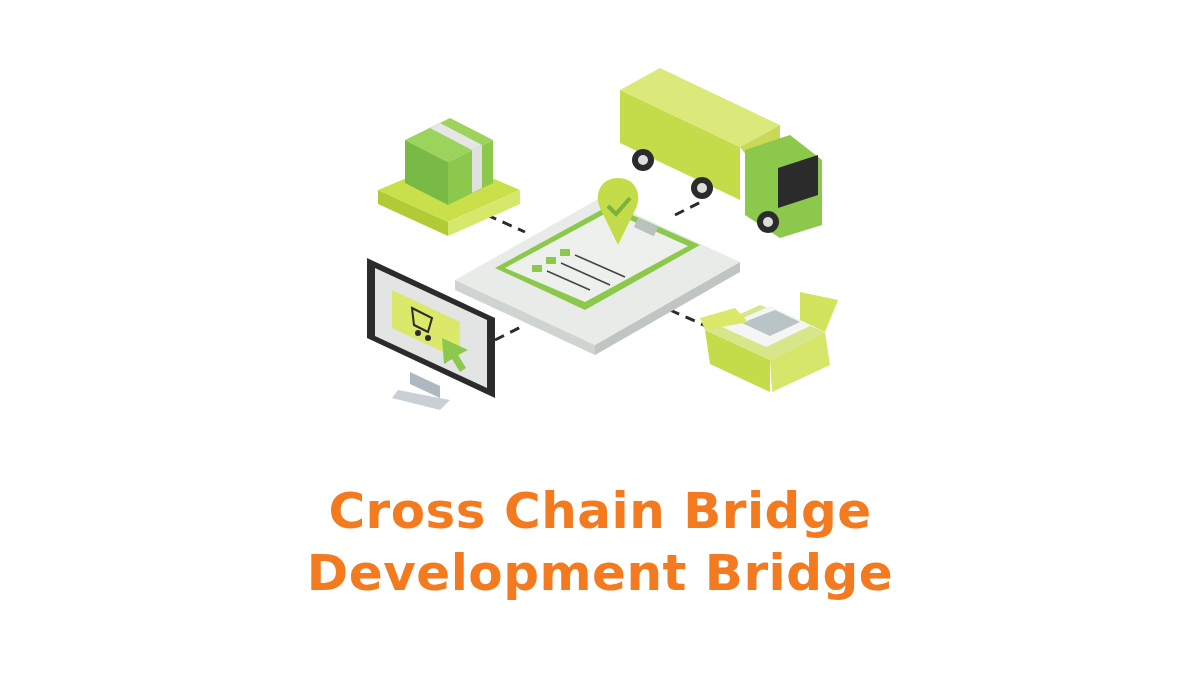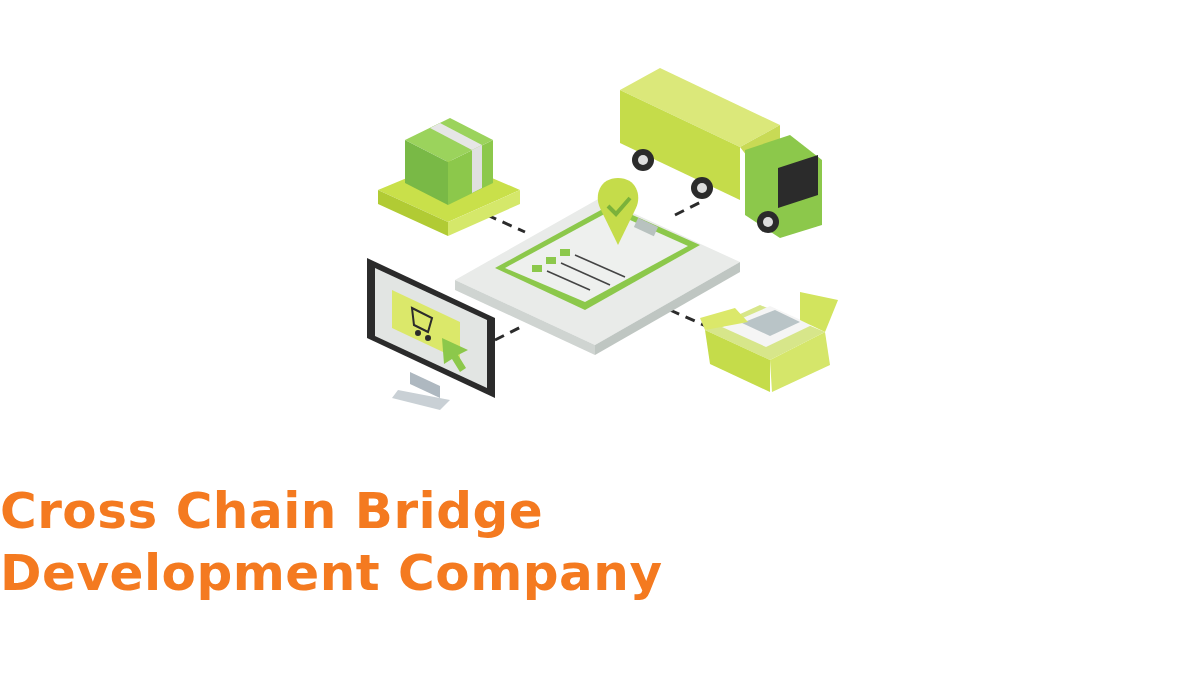--- a/index.html
+++ b/index.html
@@ -1,18 +1,18 @@
 <!DOCTYPE html>
 <html><head>
 <meta charset="utf-8">
 <style>
   html,body{margin:0;padding:0;background:#ffffff;}
   body{width:1200px;height:675px;position:relative;overflow:hidden;font-family:"DejaVu Sans","Liberation Sans",sans-serif;}
   .illus{position:absolute;left:0;top:0;width:1200px;height:460px;}
-  .title{position:absolute;left:0;width:1200px;text-align:left;color:#f47a20;font-weight:bold;font-size:50px;letter-spacing:0.5px;line-height:1;}
+  .title{position:absolute;left:0;width:1200px;text-align:center;color:#f47a20;font-weight:bold;font-size:50px;letter-spacing:0.5px;line-height:1;}
   .t1{top:486px;}
   .t2{top:548px;}
 </style>
 </head>
 <body>
 
 <svg class="illus" viewBox="0 0 1200 460" xmlns="http://www.w3.org/2000/svg">
 
   <g stroke="#2b2b2b" stroke-width="3" stroke-dasharray="10,7" fill="none">
     <line x1="487" y1="215" x2="525" y2="232"></line>
@@ -89,13 +89,13 @@
     <polygon points="722,327 770,306 812,325 766,347" fill="#f5f5f5"></polygon>
     <polygon points="742,323 775,310 800,322 770,336" fill="#b9c4c7"></polygon>
     <polygon points="705,330 770,360 770,392 710,364" fill="#c5dc4a"></polygon>
     <polygon points="770,360 825,332 830,365 772,392" fill="#d5e66a"></polygon>
     <polygon points="700,318 735,308 748,322 705,330" fill="#dbe86a"></polygon>
     <polygon points="800,292 838,300 825,332 800,320" fill="#d2e45e"></polygon>
   </g>
 </svg>
 
 <div class="title t1">Cross Chain Bridge</div>
-<div class="title t2">Development Company</div>
+<div class="title t2">Development Bridge</div>
 
 </body></html>

